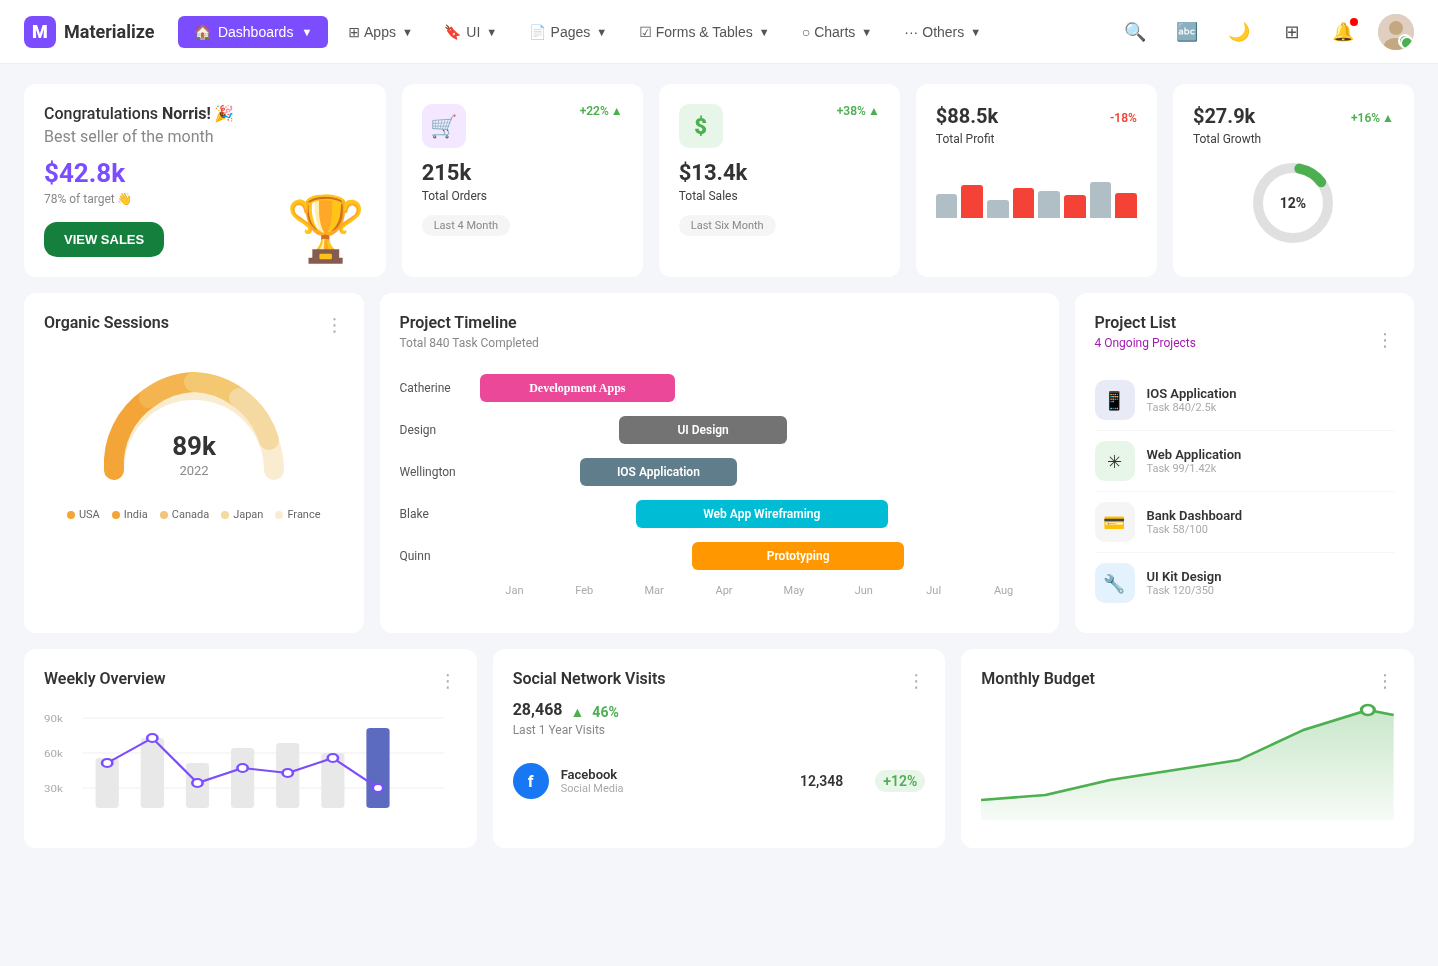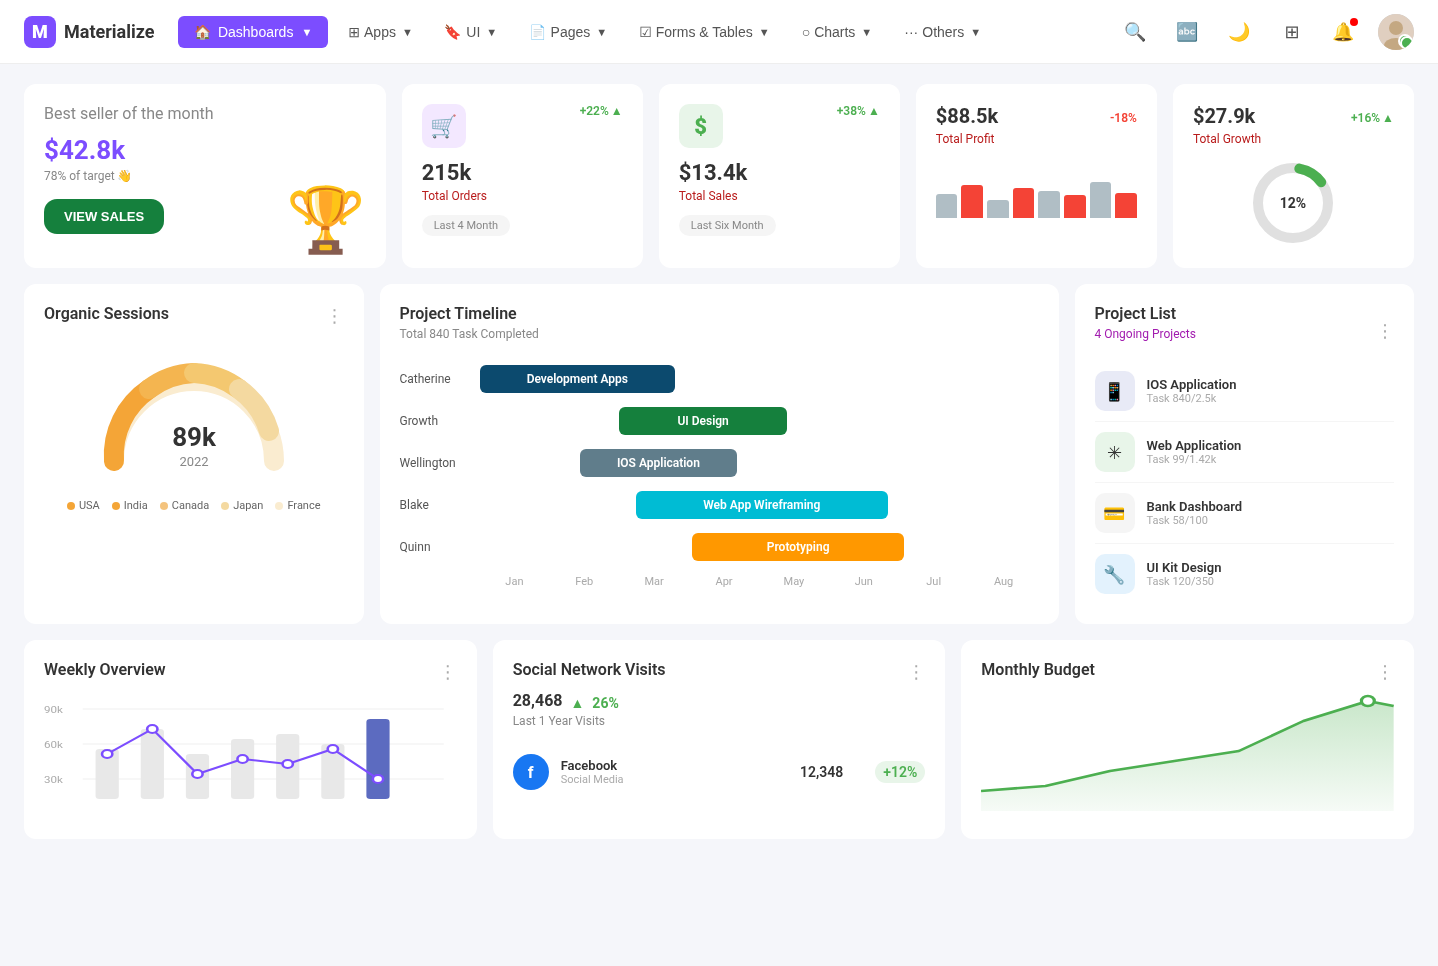--- a/index.html
+++ b/index.html
@@ -37,21 +37,21 @@
     .congrats-trophy { position: absolute; right: 20px; bottom: 10px; font-size: 64px; }
     
     
     .stat-card-header { display: flex; justify-content: space-between; align-items: flex-start; margin-bottom: 12px; }
     .stat-icon { width: 44px; height: 44px; border-radius: 10px; display: flex; align-items: center; justify-content: center; font-size: 22px; }
     .stat-icon-purple { background: #f3e8ff; }
     .stat-icon-green { background: #e8f5e9; }
     .stat-badge-up { color: #4caf50; font-size: 12px; font-weight: 600; display: flex; align-items: center; gap: 2px; }
     .stat-badge-down { color: #f44336; font-size: 12px; font-weight: 600; display: flex; align-items: center; gap: 2px; }
     .stat-value { font-size: 22px; font-weight: 700; margin-bottom: 4px; }
-    .stat-label { font-size: 12px; color: #b91c1c; margin-bottom: 12px; }
+    .stat-label { font-size: 12px; color: #404040; margin-bottom: 12px; }
     .stat-tag { background: #f5f5f5; border-radius: 20px; padding: 4px 12px; font-size: 11px; color: #888; display: inline-block; }
     
     
     .profit-card .stat-value { font-size: 20px; }
     .mini-bars { display: flex; align-items: flex-end; gap: 4px; height: 60px; margin-top: 8px; }
     .mini-bar { width: 10px; border-radius: 3px 3px 0 0; }
     
     
     .growth-card .stat-value { font-size: 20px; }
     .donut-container { display: flex; justify-content: center; align-items: center; margin-top: 8px; }
@@ -176,20 +176,23 @@
       <span class="nav-avatar-online" style="position:absolute;bottom:0;right:0;width:10px;height:10px;background:#4caf50;border-radius:50%;border:2px solid #fff;"></span>
     </div>
   </div>
 </nav>
 
 <div class="main">
 
   <div class="top-cards">
 
     <div class="card congrats-card">
+      <div class="congrats-title">
+        Congratulations <strong>Norris!</strong> 🎉
+      </div>
       <div class="congrats-sub">Best seller of the month</div>
       <div class="congrats-amount">$42.8k</div>
       <div class="congrats-target">78% of target 👋</div>
       <button class="btn-sales">VIEW SALES</button>
       <div class="congrats-trophy">🏆</div>
     </div>
 
     <div class="card">
       <div class="stat-card-header">
         <div class="stat-icon stat-icon-purple">🛒</div>
@@ -305,27 +308,27 @@
         <div>
           <div class="section-title">Project Timeline</div>
           <div class="timeline-sub">Total 840 Task Completed</div>
         </div>
       </div>
       <div class="timeline-grid" id="timeline-container">
 
       <div class="timeline-row">
             <div class="timeline-name">Catherine</div>
             <div class="timeline-track">
-              <div class="timeline-bar" style="background: #0c4a6e; left: 0%; width: 35%;">Development Apps</div>
+              <div class="timeline-bar" style="background: #ec4899; left: 0%; width: 35%; font-family: Liberation Serif, serif;">Development Apps</div>
             </div>
           </div>
           <div class="timeline-row">
-            <div class="timeline-name">Growth</div>
+            <div class="timeline-name">Design</div>
             <div class="timeline-track">
-              <div class="timeline-bar" style="background: #15803d; left: 25%; width: 30%;">UI Design</div>
+              <div class="timeline-bar" style="background: #737373; left: 25%; width: 30%;">UI Design</div>
             </div>
           </div>
           <div class="timeline-row">
             <div class="timeline-name">Wellington</div>
             <div class="timeline-track">
               <div class="timeline-bar" style="background: rgb(96, 125, 139); left: 18%; width: 28%;">IOS Application</div>
             </div>
           </div>
           <div class="timeline-row">
             <div class="timeline-name">Blake</div>
@@ -432,21 +435,21 @@
     </div>
 
     <div class="card">
       <div class="card-header">
         <div class="section-title">Social Network Visits</div>
         <div class="menu-dots">⋮</div>
       </div>
       <div style="display:flex;align-items:center;gap:8px;margin-top:8px;">
         <div class="social-value">28,468</div>
         <span style="color:#4caf50;font-size:14px;">▲</span>
-        <span style="color:#4caf50;font-weight:700;font-size:14px;">26%</span>
+        <span style="color:#4caf50;font-weight:700;font-size:14px;">46%</span>
       </div>
       <div class="social-sub">Last 1 Year Visits</div>
       <div class="social-item">
         <div class="social-icon social-icon-fb">f</div>
         <div class="social-info">
           <div class="social-name">Facebook</div>
           <div class="social-type">Social Media</div>
         </div>
         <div class="social-count">12,348</div>
         <div style="width:8px;"></div>

